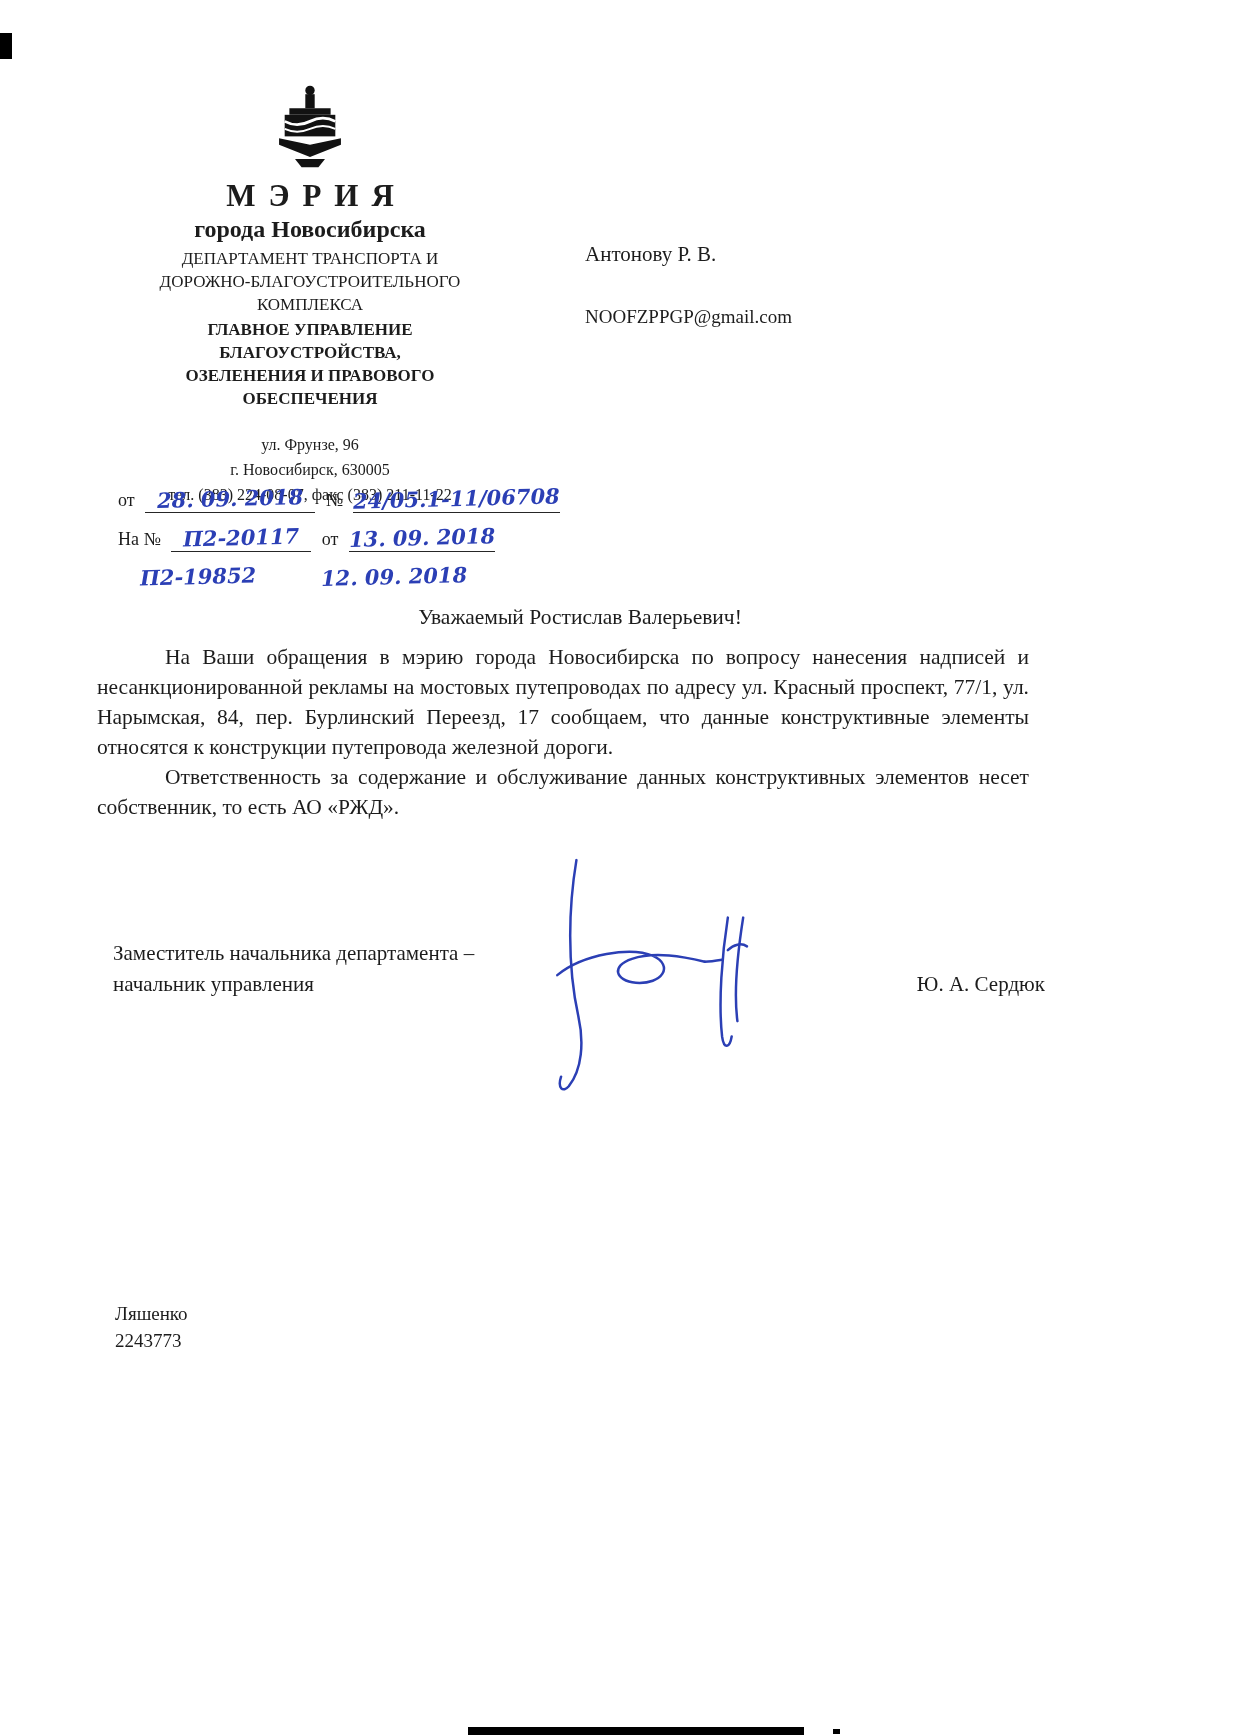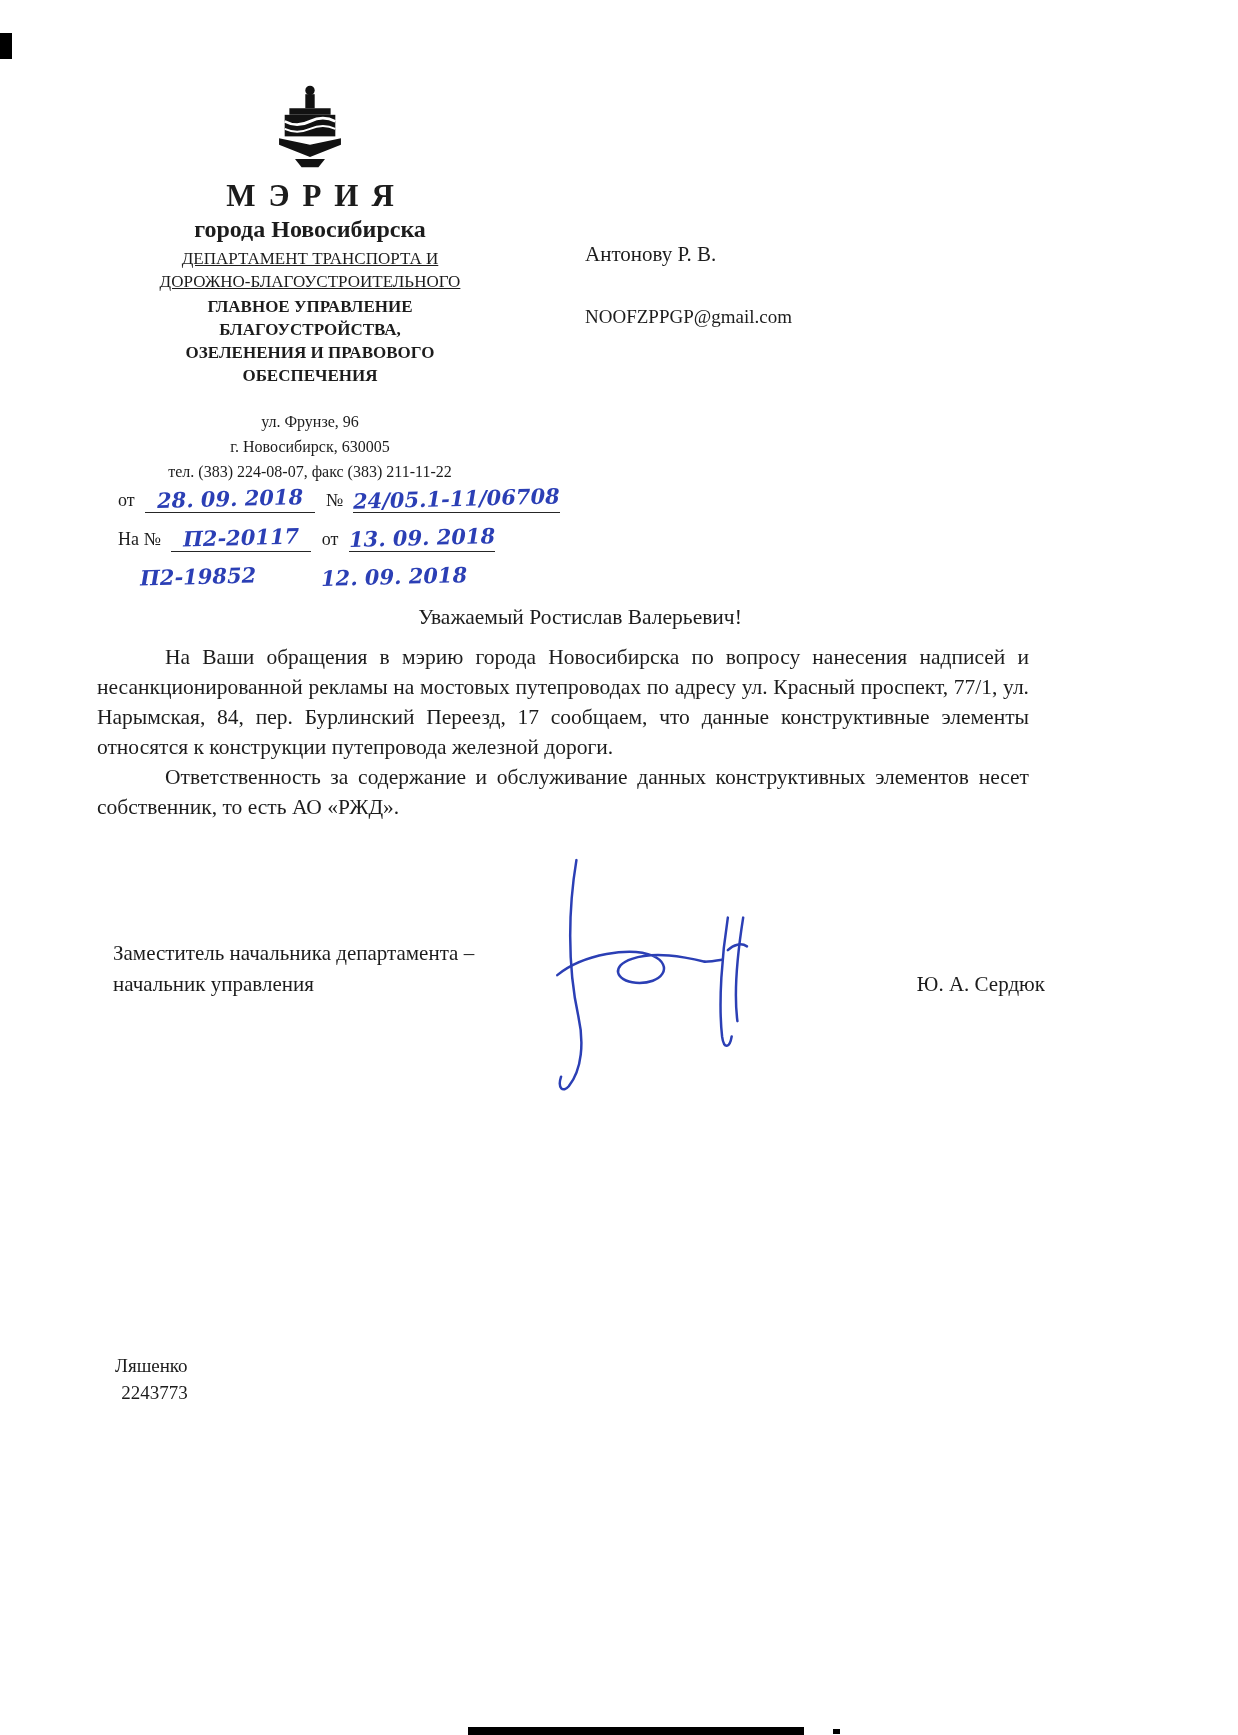--- a/index.html
+++ b/index.html
@@ -24,21 +24,21 @@
     position: absolute; left: 118px; top: 82px; width: 384px;
     text-align: center;
   }
   .emblem { display: block; margin: 0 auto 6px auto; }
   .org-title {
     font-size: 31px; font-weight: bold; letter-spacing: 13px;
     margin: 2px 0 0 13px; 
   }
   .org-subtitle { font-size: 24px; font-weight: bold; margin-top: 2px; }
   .dept-line { font-size: 17px; line-height: 23px; }
-  .dept-block { margin-top: 4px; text-decoration: underline; }
+  .dept-block { margin-top: 4px; }
   .division-block { margin-top: 2px; font-weight: bold; }
   .division-block .dept-line { line-height: 23px; }
   .addr-block { margin-top: 22px; }
   .addr-line { font-size: 16px; line-height: 25px; }
   .addr-line.phone { white-space: nowrap; }
 
   
   .ref-block {
     position: absolute; left: 118px; top: 486px; width: 560px;
     font-size: 18px;
@@ -95,22 +95,22 @@
   .sign-block {
     position: absolute; left: 113px; top: 938px; width: 932px;
     display: flex; justify-content: space-between;
     font-size: 21px; line-height: 31px;
   }
   .sign-name { padding-top: 31px; white-space: nowrap; text-align: right; }
   .signature-svg { position: absolute; left: 540px; top: 858px; }
 
   
   .footer {
-    position: absolute; left: 115px; top: 1352px;
-    font-size: 19px; line-height: 27px; text-align: right;
+    position: absolute; left: 115px; top: 1300px;
+    font-size: 19px; line-height: 27px;
   }
 </style>
 </head>
 <body>
 
 <div class="page">
 
   <div class="artifact artifact-tl"></div>
   <div class="artifact artifact-bottom"></div>
   <div class="artifact artifact-bottom-dot"></div>
@@ -124,20 +124,21 @@
       <path d="M13 42 q 13 7 27 0 t 27 0" stroke="#ffffff" stroke-width="3" fill="none"></path>
       <path d="M13 50 q 13 6 27 0 t 27 0" stroke="#ffffff" stroke-width="2" fill="none"></path>
       <path d="M7 60 L40 67 L73 60 L73 67 L40 80 L7 67 Z" fill="#121212"></path>
       <path d="M24 82 h32 l-7 9 h-18 z" fill="#121212"></path>
     </svg>
     <div class="org-title">МЭРИЯ</div>
     <div class="org-subtitle">города Новосибирска</div>
     <div class="dept-block">
       <div class="dept-line">ДЕПАРТАМЕНТ ТРАНСПОРТА И</div>
       <div class="dept-line">ДОРОЖНО-БЛАГОУСТРОИТЕЛЬНОГО</div>
+      <div class="dept-line">КОМПЛЕКСА</div>
     </div>
     <div class="division-block">
       <div class="dept-line">ГЛАВНОЕ УПРАВЛЕНИЕ</div>
       <div class="dept-line">БЛАГОУСТРОЙСТВА,</div>
       <div class="dept-line">ОЗЕЛЕНЕНИЯ И ПРАВОВОГО</div>
       <div class="dept-line">ОБЕСПЕЧЕНИЯ</div>
     </div>
     <div class="addr-block">
       <div class="addr-line">ул. Фрунзе, 96</div>
       <div class="addr-line">г. Новосибирск, 630005</div>

